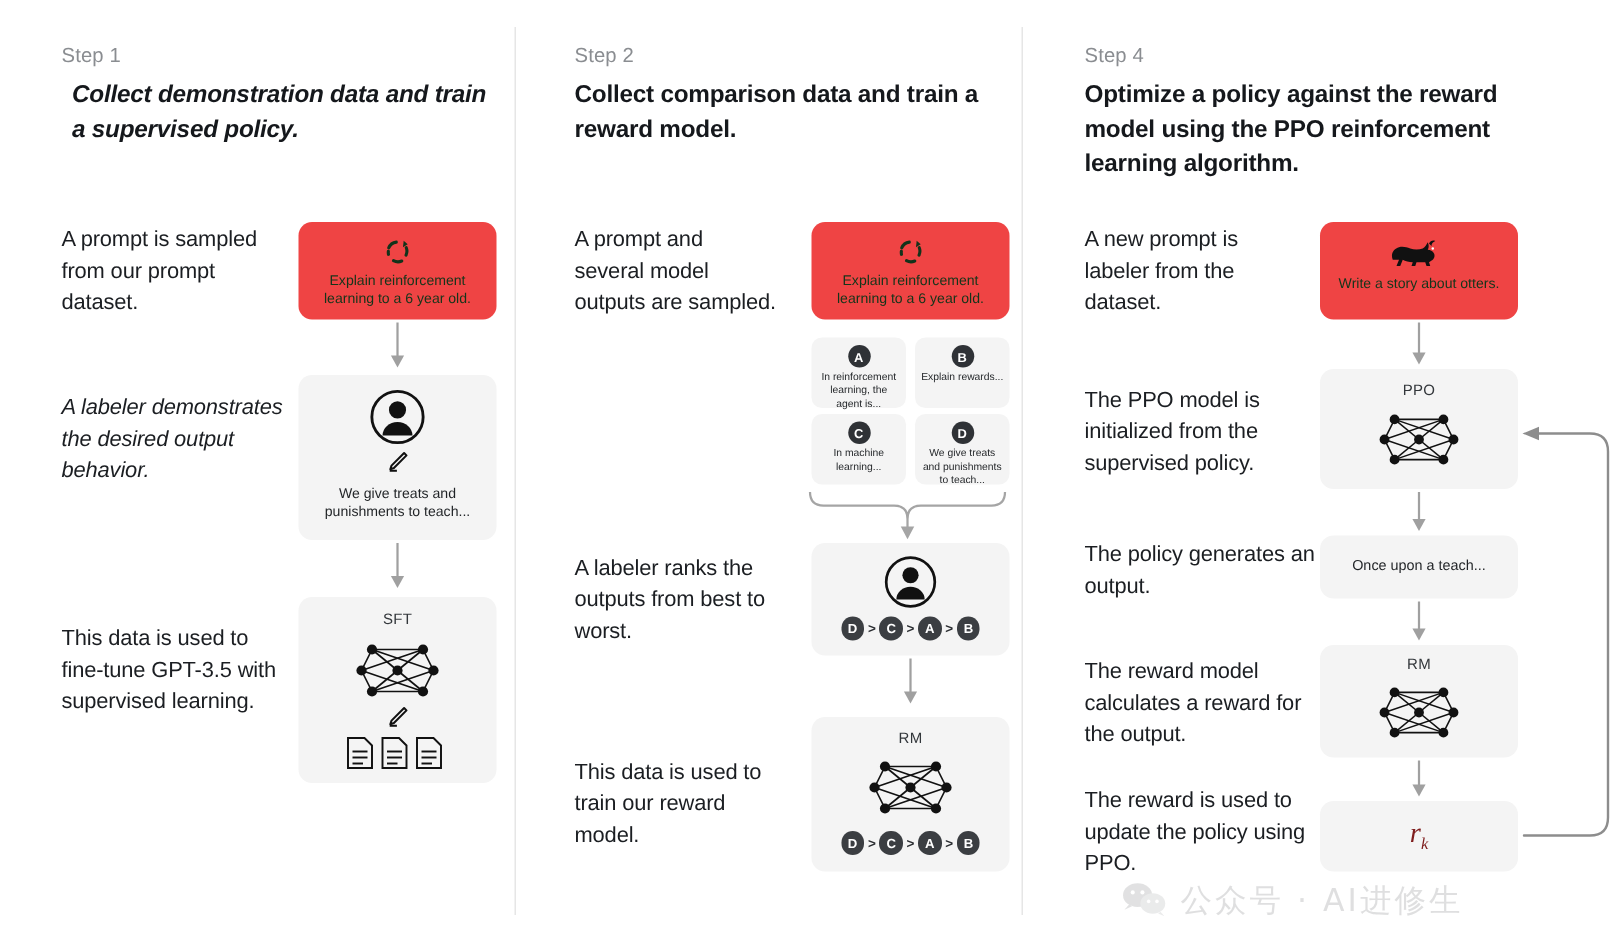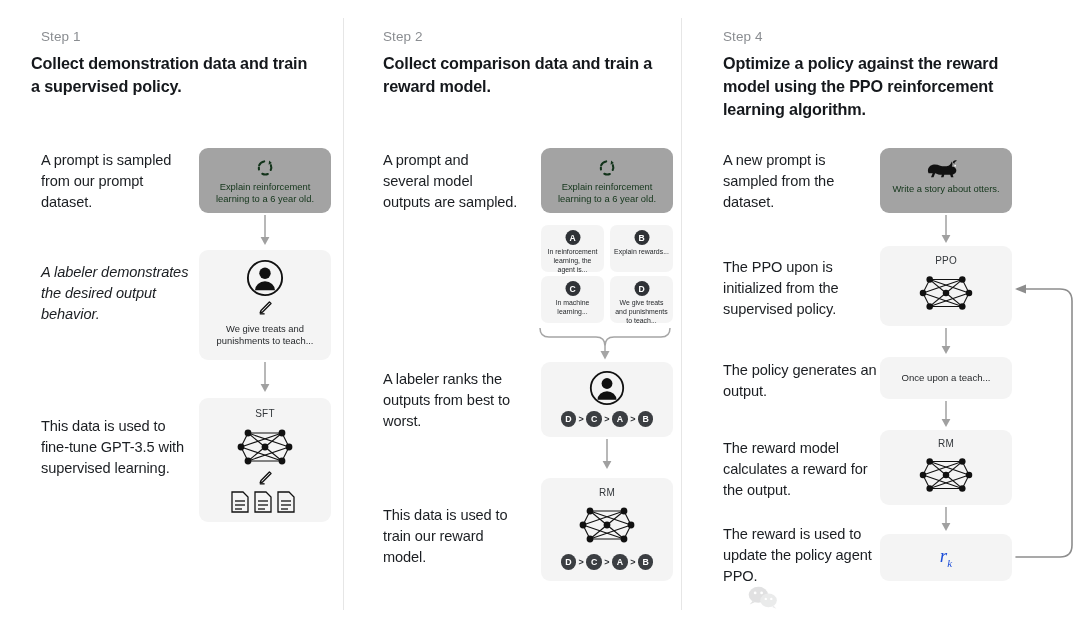--- a/index.html
+++ b/index.html
@@ -33,21 +33,21 @@
 
   .desc {
     position: absolute; font-size: 14.6px; color: #1b1e22;
     line-height: 1.44; letter-spacing: -.1px;
   }
 
   
   .box {
     position: absolute; background: #f4f4f4; border-radius: 9px;
   }
-  .box.green { background: #a3a3a3; }
+  .box.green { background: #ef4444; }
 
   .box-cap {
     position: absolute; left: 6px; right: 6px;
     text-align: center; font-size: 9.4px; line-height: 1.32;
     color: #1f2225;
   }
   .box.green .box-cap { color: #13351a; }
 
   .box-title {
     position: absolute; left: 0; right: 0; text-align: center;
@@ -75,21 +75,21 @@
   }
   .rank-chip {
     width: 15.5px; height: 15.5px; border-radius: 50%;
     background: #3b3e42; color: #fff; font-size: 8.8px; font-weight: bold;
     display: flex; align-items: center; justify-content: center;
   }
   .rank-gt { font-size: 9px; color: #2b2e32; font-weight: bold; }
 
   .rk { position: absolute; left: 0; right: 0; text-align: center;
         font-family: "Liberation Serif", "DejaVu Serif", serif;
-        font-style: italic; font-size: 19px; color: #1d4ed8; }
+        font-style: italic; font-size: 19px; color: #7f1d1d; }
   .rk sub { font-size: 11px; font-style: italic; }
 
   svg { display: block; overflow: visible; }
   .abs { position: absolute; }
 
   .watermark {
     position: absolute; left: 748px; top: 586px;
     display: flex; align-items: center; gap: 9px;
     opacity: .45;
   }
@@ -101,21 +101,21 @@
 </head>
 <body>
 
 <div id="root">
 
   <div class="divider d1"></div>
   <div class="divider d2"></div>
 
   <div class="col col-1">
     <div class="step-label" style="left:25px; top:29px;">Step 1</div>
-    <div class="step-title" style="left:15px; top:52px; width:280px;">Collect demonstration data and train a supervised policy.</div>
+    <div class="step-title" style="left:32px; top:52px; width:280px;font-style:italic;">Collect demonstration data and train a supervised policy.</div>
 
     <div class="desc" style="left:25px; top:150px; width:145px;">A prompt is sampled from our prompt dataset.</div>
     <div class="desc" style="left:25px; top:262px; width:150px;font-style:italic;">A labeler demonstrates the desired output behavior.</div>
     <div class="desc" style="left:25px; top:416px; width:155px;">This data is used to fine-tune GPT-3.5 with supervised learning.</div>
 
     <div class="box green" style="left:183px; top:148px; width:132px; height:65px;">
       <span class="abs" style="left:50%; top:10px; transform:translateX(-50%);">
         <svg width="19" height="19" viewBox="0 0 24 24">
           <g fill="none" stroke="#12331a" stroke-width="2.6" stroke-linecap="round">
             <path d="M4.6 9.2 A8 8 0 0 1 11 4.3"></path>
@@ -332,25 +332,25 @@
         <span class="rank-gt">&gt;</span>
         <span class="rank-chip">B</span>
       </div>
     </div>
   </div>
 
   <div class="col col-3">
     <div class="step-label" style="left:25px; top:29px;">Step 4</div>
     <div class="step-title" style="left:25px; top:52px; width:290px;">Optimize a policy against the reward model using the PPO reinforcement learning algorithm.</div>
 
-    <div class="desc" style="left:25px; top:150px; width:140px;">A new prompt is sampled from the dataset.</div>
-    <div class="desc" style="left:25px; top:257px; width:160px;">The PPO upon is initialized from the supervised policy.</div>
+    <div class="desc" style="left:25px; top:150px; width:140px;">A new prompt is labeler from the dataset.</div>
+    <div class="desc" style="left:25px; top:257px; width:160px;">The PPO model is initialized from the supervised policy.</div>
     <div class="desc" style="left:25px; top:360px; width:165px;">The policy generates an output.</div>
     <div class="desc" style="left:25px; top:438px; width:150px;">The reward model calculates a reward for the output.</div>
-    <div class="desc" style="left:25px; top:524px; width:150px;">The reward is used to update the policy agent PPO.</div>
+    <div class="desc" style="left:25px; top:524px; width:150px;">The reward is used to update the policy using PPO.</div>
 
     <div class="box green" style="left:182px; top:148px; width:132px; height:65px;">
       <span class="abs" style="left:50%; top:11px; transform:translateX(-50%);">
         <svg width="42" height="20" viewBox="0 0 50 24">
           <path d="M4 17 c-2-5 1-9 5-10 c3-1 6 0 9 1 c3 1 7 1 10 0 c2-1 3-3 4-5 c1 2 1 4 0 6 c2 0 4 1 5 3 c1 2 0 4-1 5 l-3 2 l1 3 h-3 l-1-3 h-7 l-1 3 h-3 l1-3 c-3 0-6-1-8-2 l-2 5 h-3 l2-5 z" fill="#111"></path>
           <path d="M33 4 c1-2 3-3 5-2 c-2 1-3 2-3 4 z" fill="#111"></path>
           <circle cx="36" cy="8" r="1" fill="#fff"></circle>
         </svg>
       </span>
       <div class="box-cap" style="top:35px;">Write a story about otters.</div>
@@ -474,15 +474,16 @@
         <ellipse cx="11" cy="9.5" rx="10.5" ry="8.6" fill="#bdbebf"></ellipse>
         <path d="M5 16 l-3.5 4 l5.5-2.4 z" fill="#bdbebf"></path>
         <circle cx="7.5" cy="7.5" r="1.5" fill="#fff"></circle>
         <circle cx="14.5" cy="7.5" r="1.5" fill="#fff"></circle>
         <ellipse cx="22" cy="15.5" rx="9" ry="7.4" fill="#d2d3d4"></ellipse>
         <path d="M27.5 21.5 l3 3.2 l-4.6-2 z" fill="#d2d3d4"></path>
         <circle cx="19" cy="14" r="1.3" fill="#fff"></circle>
         <circle cx="25" cy="14" r="1.3" fill="#fff"></circle>
       </svg>
     </span>
+    <span class="wm-text">公众号 · AI进修生</span>
   </div>
 
 </div>
 
 </body></html>

